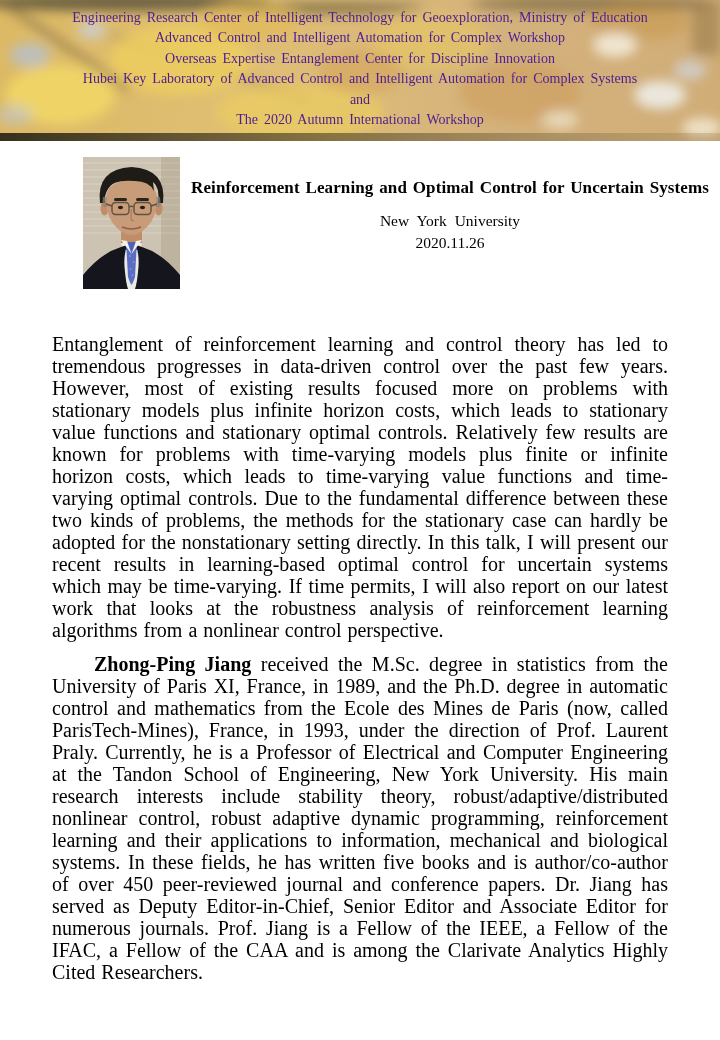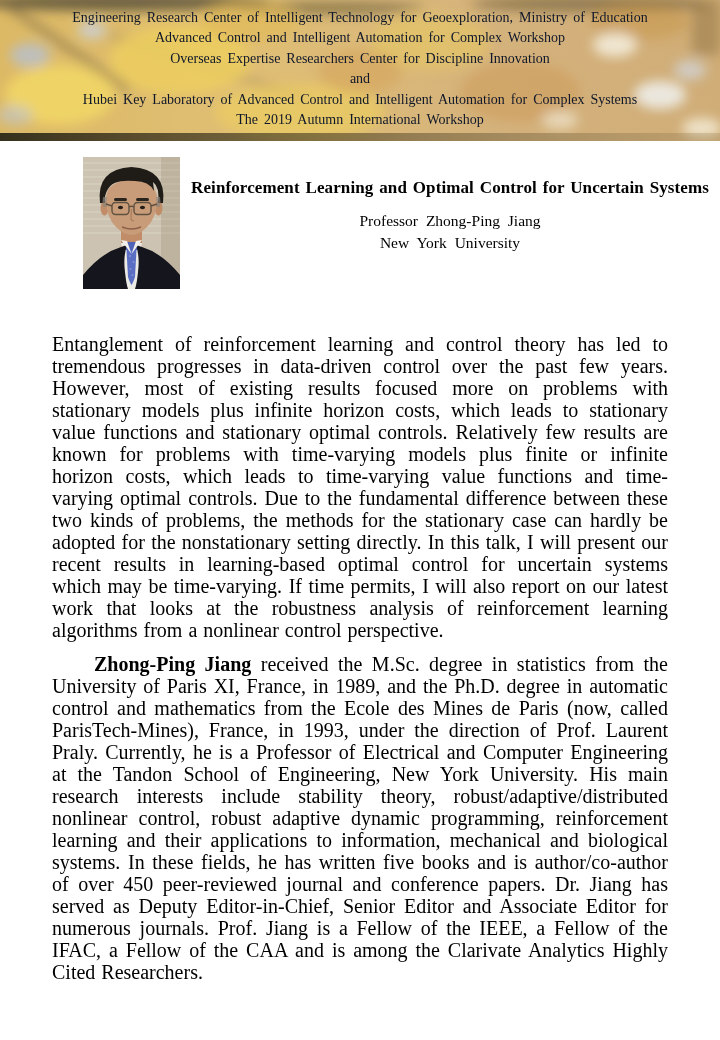--- a/index.html
+++ b/index.html
@@ -7,21 +7,21 @@
     width:720px;height:1040px;
     background:#ffffff;
     font-family:"Liberation Serif","DejaVu Serif",serif;
     color:#000;
     overflow:hidden;
     position:relative;
   }
   .banner{position:relative;width:720px;height:141px;}
   .banner-bg{position:absolute;left:0;top:0;width:720px;height:141px;display:block;}
   .banner-text{position:relative;padding-top:8px;text-align:center;
-    font-size:14px;line-height:20.4px;word-spacing:2.5px;color:#0f172a;}
+    font-size:14px;line-height:20.4px;word-spacing:2.5px;color:#4c1d95;}
   .profile{position:relative;margin-top:16px;height:132px;}
   .photo{position:absolute;left:83px;top:0;width:97px;height:132px;}
   .photo svg{display:block;width:97px;height:132px;}
   .talk-info{position:absolute;left:180px;right:0;top:0;text-align:center;}
   .talk-title{margin:0;padding-top:21px;font-size:17px;font-weight:bold;
     letter-spacing:0.1px;word-spacing:1.5px;}
   .speaker-block{margin-top:12px;font-size:15.5px;line-height:22px;word-spacing:4px;}
   .para{margin:0 52px;font-size:20px;line-height:22px;text-align:justify;
     word-spacing:1px;}
   .abstract{margin-top:44px;}
@@ -73,24 +73,24 @@
       <ellipse cx="92" cy="30" rx="14" ry="9" fill="#c3cbda" opacity="0.8"></ellipse>
       <ellipse cx="15" cy="115" rx="18" ry="10" fill="#b6bfce" opacity="0.6"></ellipse>
       <ellipse cx="690" cy="70" rx="16" ry="10" fill="#ccd3de" opacity="0.7"></ellipse>
     </g>
     <rect width="720" height="141" fill="#ffffff" opacity="0.10"></rect>
     <rect x="0" y="133" width="720" height="8" fill="url(#bstrip)"></rect>
   </svg>
   <div class="banner-text">
     <div>Engineering Research Center of Intelligent Technology for Geoexploration, Ministry of Education</div>
     <div>Advanced Control and Intelligent Automation for Complex Workshop</div>
-    <div>Overseas Expertise Researchers Center for Discipline Innovation</div>
+    <div>Overseas Expertise Entanglement Center for Discipline Innovation</div>
+    <div>Hubei Key Laboratory of Advanced Control and Intelligent Automation for Complex Systems</div>
     <div>and</div>
-    <div>Hubei Key Laboratory of Advanced Control and Intelligent Automation for Complex Systems</div>
-    <div>The 2019 Autumn International Workshop</div>
+    <div>The 2020 Autumn International Workshop</div>
   </div>
 </header>
 
 <section class="profile">
   <div class="photo">
     <svg viewBox="0 0 97 132" aria-hidden="true">
       <rect width="97" height="132" fill="#cdc3b2"></rect>
       <path d="M0 6H97 M0 13H97 M0 20H97 M0 27H97 M0 34H97 M0 41H97 M0 48H97 M0 55H97 M0 62H97 M0 69H97 M0 76H97" stroke="#e0d8c8" stroke-width="1.6" opacity="0.55" fill="none"></path>
       <rect x="78" width="19" height="132" fill="#a2947c" opacity="0.35"></rect>
       <ellipse cx="21.5" cy="51" rx="4" ry="7.5" fill="#c08d68"></ellipse>
@@ -123,21 +123,21 @@
       </g>
       <path d="M0 132 L0 118 Q18 96 38 90 L44 88 Q40 100 42 115 Q43 126 45 132 Z" fill="#15151d"></path>
       <path d="M97 132 L97 118 Q79 96 59 90 L53 88 Q57 100 55 115 Q54 126 52 132 Z" fill="#15151d"></path>
       <path d="M38 83 L48.5 97 L44 84 Z" fill="#f2f0ea"></path>
       <path d="M59 83 L48.5 97 L53 84 Z" fill="#f2f0ea"></path>
     </svg>
   </div>
   <div class="talk-info">
     <h1 class="talk-title">Reinforcement Learning and Optimal Control for Uncertain Systems</h1>
     <div class="speaker-block">
-      <div>Professor Zhong-Ping Jiang</div>
       <div>New York University</div>
+      <div>2020.11.26</div>
     </div>
   </div>
 </section>
 
 <p class="para abstract">Entanglement of reinforcement learning and control theory has led to tremendous progresses in data-driven control over the past few years. However, most of existing results focused more on problems with stationary models plus infinite horizon costs, which leads to stationary value functions and stationary optimal controls. Relatively few results are known for problems with time-varying models plus finite or infinite horizon costs, which leads to time-varying value functions and time-varying optimal controls. Due to the fundamental difference between these two kinds of problems, the methods for the stationary case can hardly be adopted for the nonstationary setting directly. In this talk, I will present our recent results in learning-based optimal control for uncertain systems which may be time-varying. If time permits, I will also report on our latest work that looks at the robustness analysis of reinforcement learning algorithms from a nonlinear control perspective.</p>
 
 <p class="para bio"><b>Zhong-Ping Jiang</b><span> received the M.Sc. degree in statistics from the University of Paris XI, France, in 1989, and the Ph.D. degree in automatic control and mathematics from the Ecole des Mines de Paris (now, called ParisTech-Mines), France, in 1993, under the direction of Prof. Laurent Praly. Currently, he is a Professor of Electrical and Computer Engineering at the Tandon School of Engineering, New York University. His main research interests include stability theory, robust/adaptive/distributed nonlinear control, robust adaptive dynamic programming, reinforcement learning and their applications to information, mechanical and biological systems. In these fields, he has written five books and is author/co-author of over 450 peer-reviewed journal and conference papers. Dr. Jiang has served as Deputy Editor-in-Chief, Senior Editor and Associate Editor for numerous journals. Prof. Jiang is a Fellow of the IEEE, a Fellow of the IFAC, a Fellow of the CAA and is among the Clarivate Analytics Highly Cited Researchers.</span></p>
 
 </body></html>

